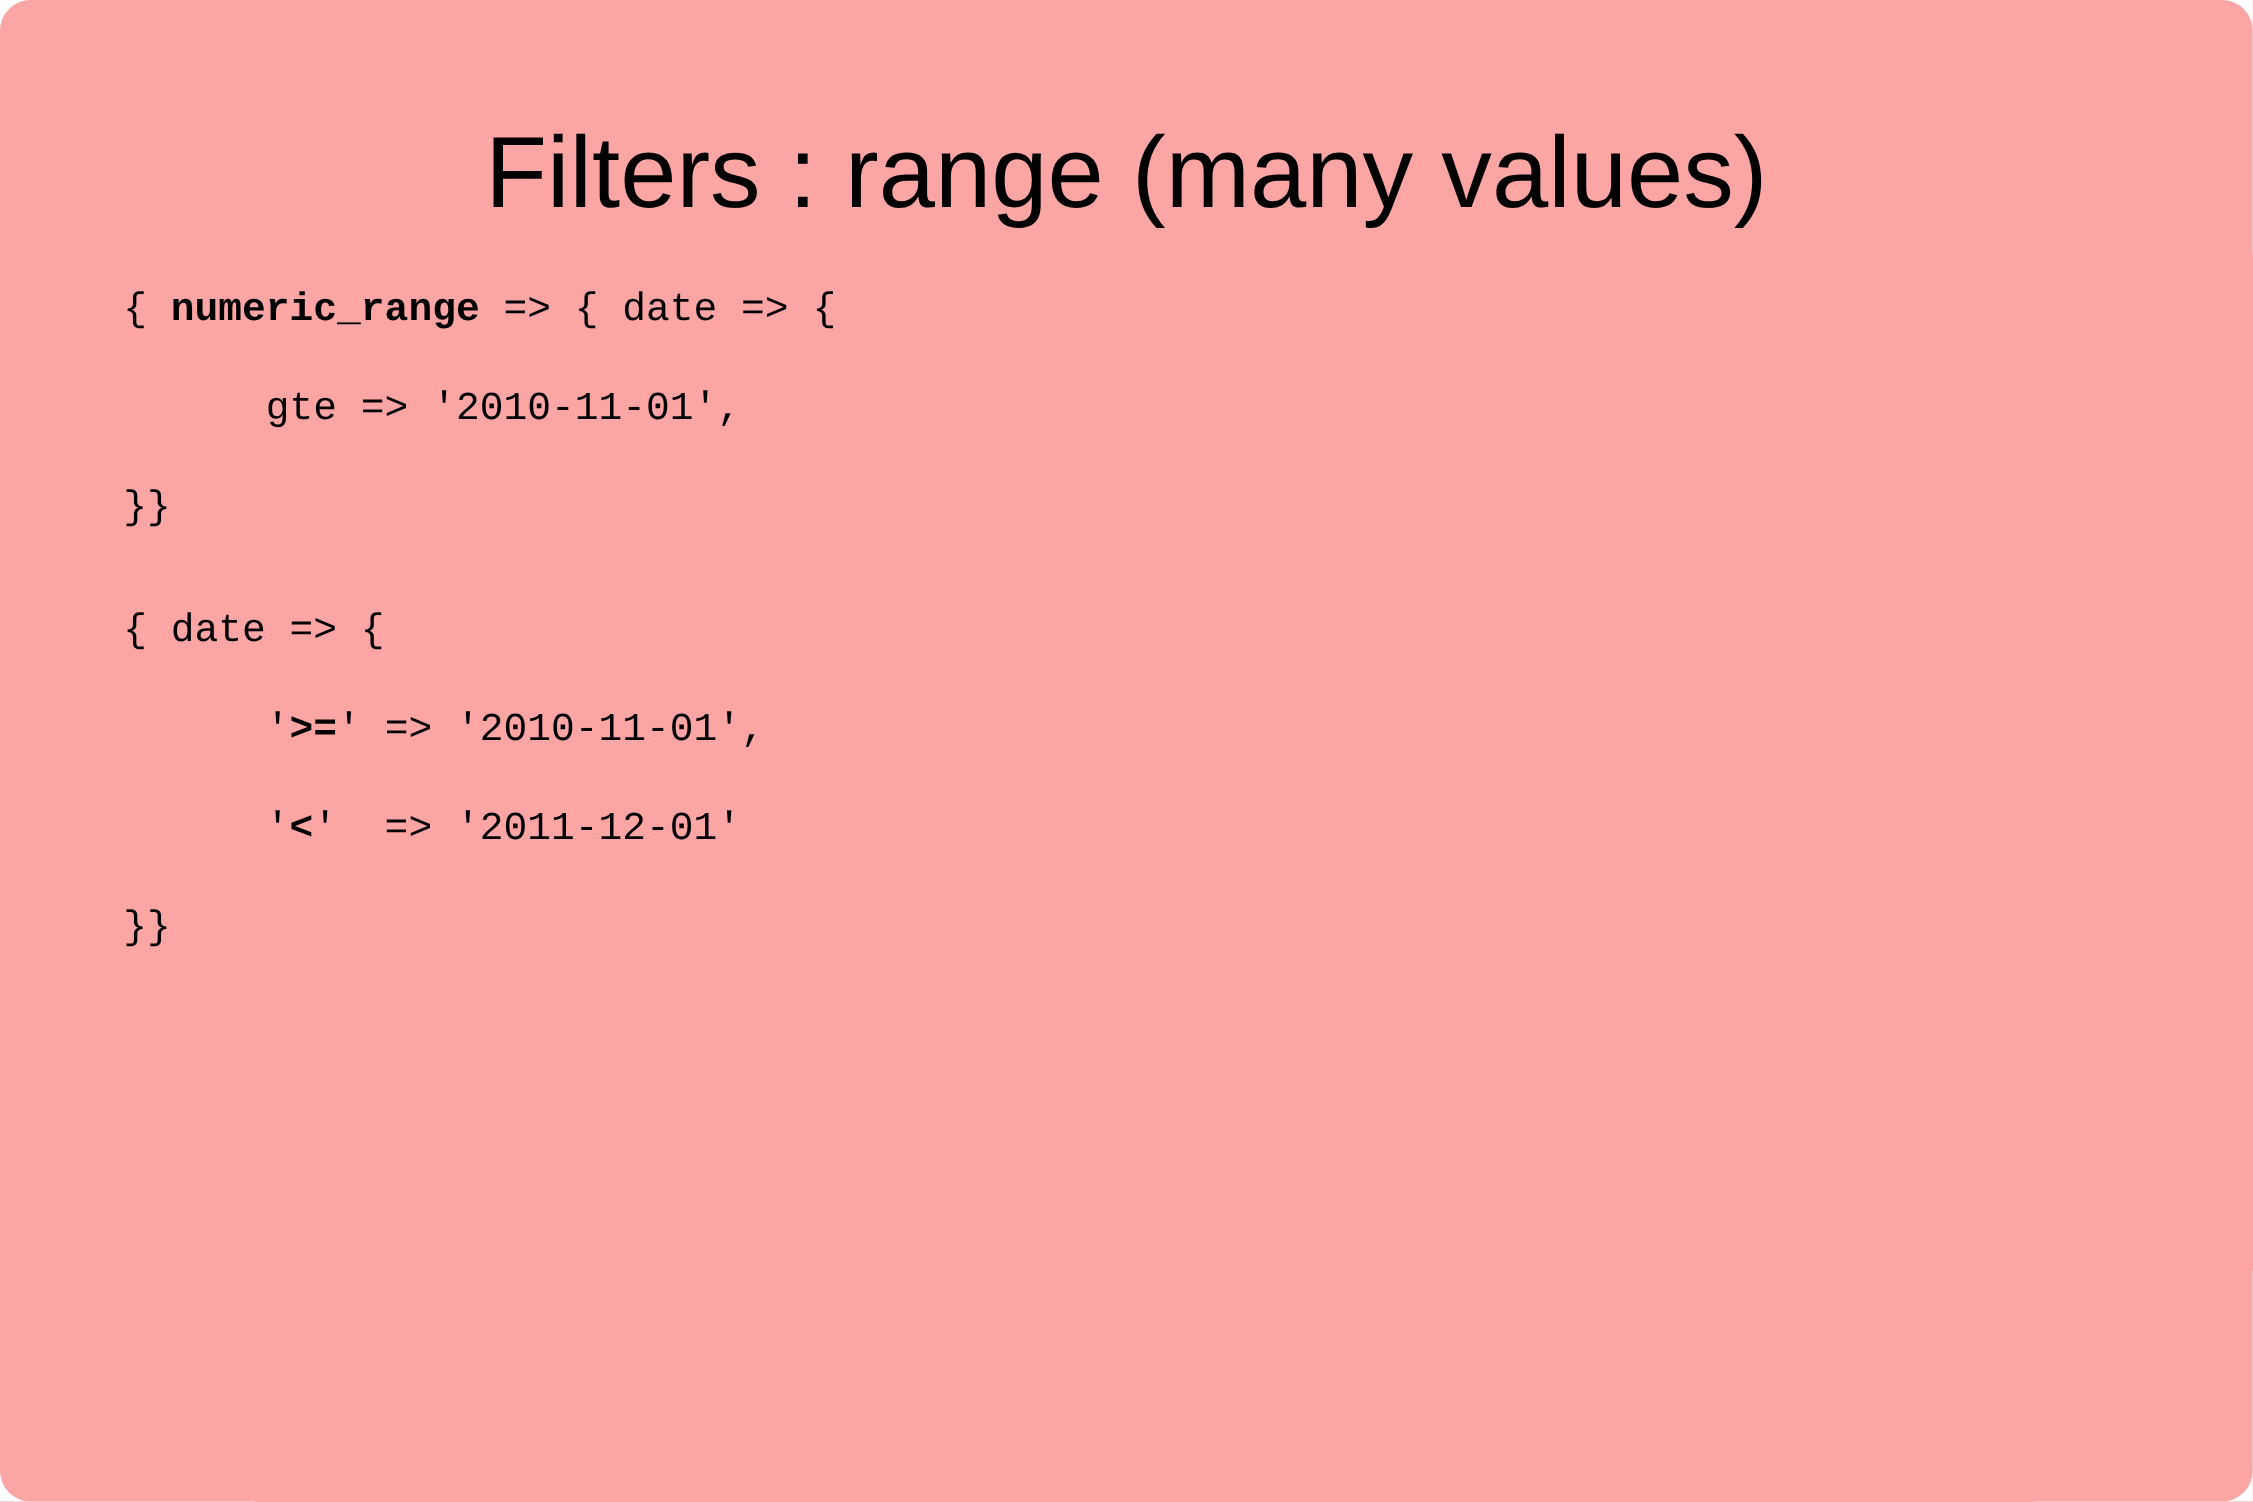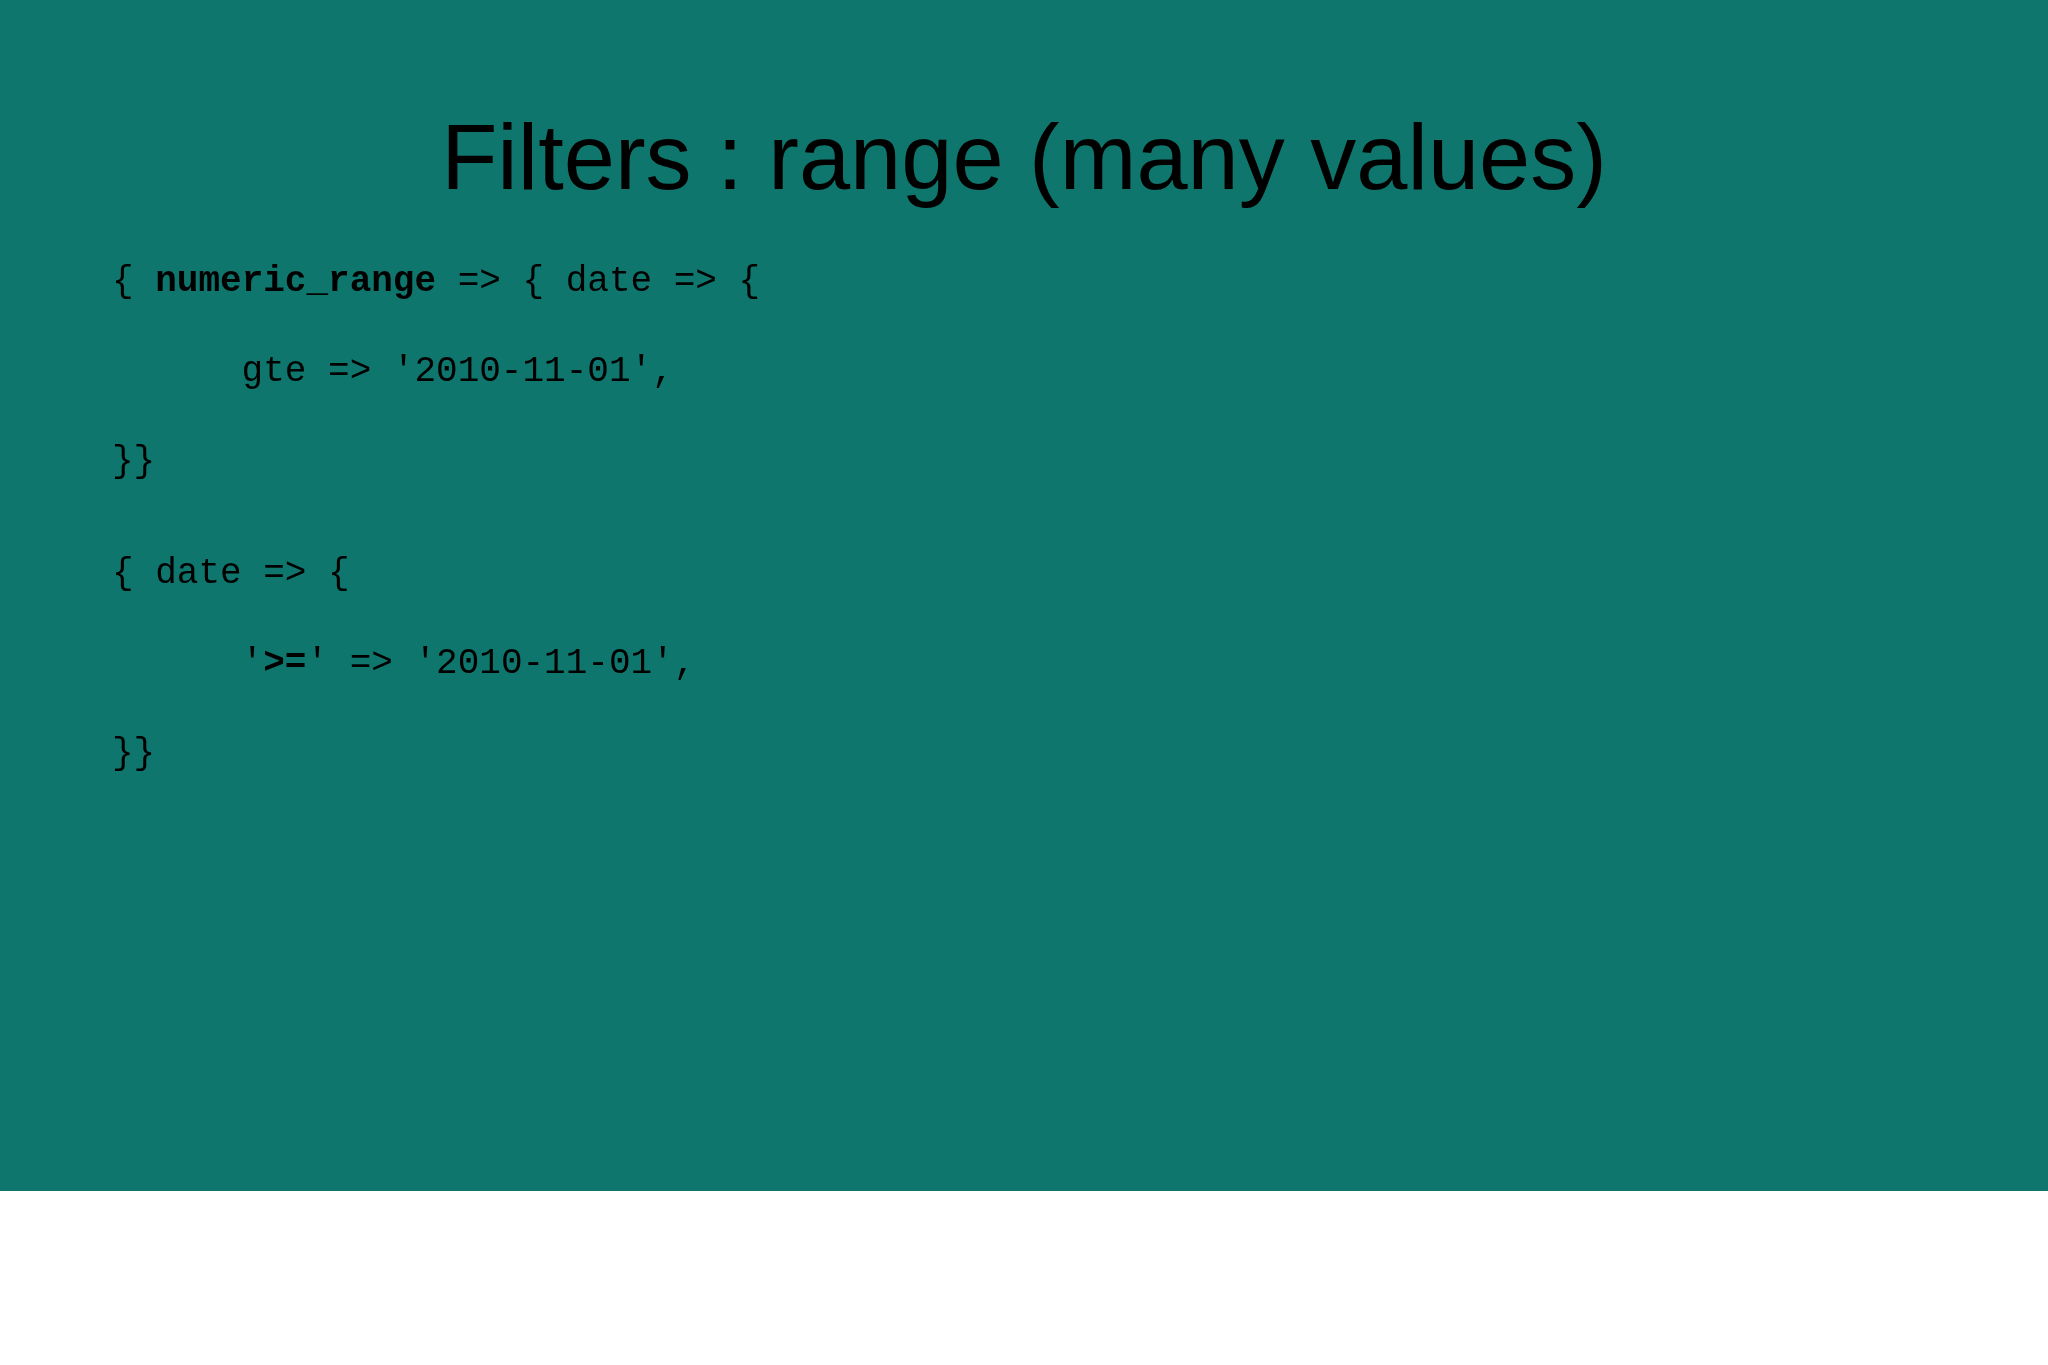--- a/index.html
+++ b/index.html
@@ -5,23 +5,24 @@
   * { margin: 0; padding: 0; box-sizing: border-box; }
   html, body { width: 2048px; height: 1365px; }
   body {
     background: #ffffff;
     color: #000000;
     font-family: "Liberation Sans", sans-serif;
   }
   .slide {
     position: relative;
     width: 2048px;
-    height: 1191px;
-    background: #0f766e;
+    height: 1365px;
+    background: #fca5a5;
     overflow: hidden;
+    border-radius: 28px;
   }
   .title {
     padding-top: 100px;
     font-size: 92px;
     line-height: 115px;
     font-weight: 400;
     text-align: center;
     color: #000000;
   }
   .heading {
@@ -56,16 +57,17 @@
         <div class="code-line"><span class="">{ </span><span class="bold">numeric_range</span><span class=""> =&gt; { date =&gt; {</span></div>
         <div class="code-line"><span class="">      gte =&gt; '2010-11-01',</span></div>
         <div class="code-line"><span class="">}}</span></div>
       </div>
   </section>
 
   <section class="block block-2">
     <div class="code">
         <div class="code-line"><span class="">{ date =&gt; {</span></div>
         <div class="code-line"><span class="">      '</span><span class="bold">&gt;=</span><span class="">' =&gt; '2010-11-01',</span></div>
+        <div class="code-line"><span class="">      '</span><span class="bold">&lt;</span><span class="">'  =&gt; '2011-12-01'</span></div>
         <div class="code-line"><span class="">}}</span></div>
       </div>
   </section>
 </div>
 
 </body></html>

